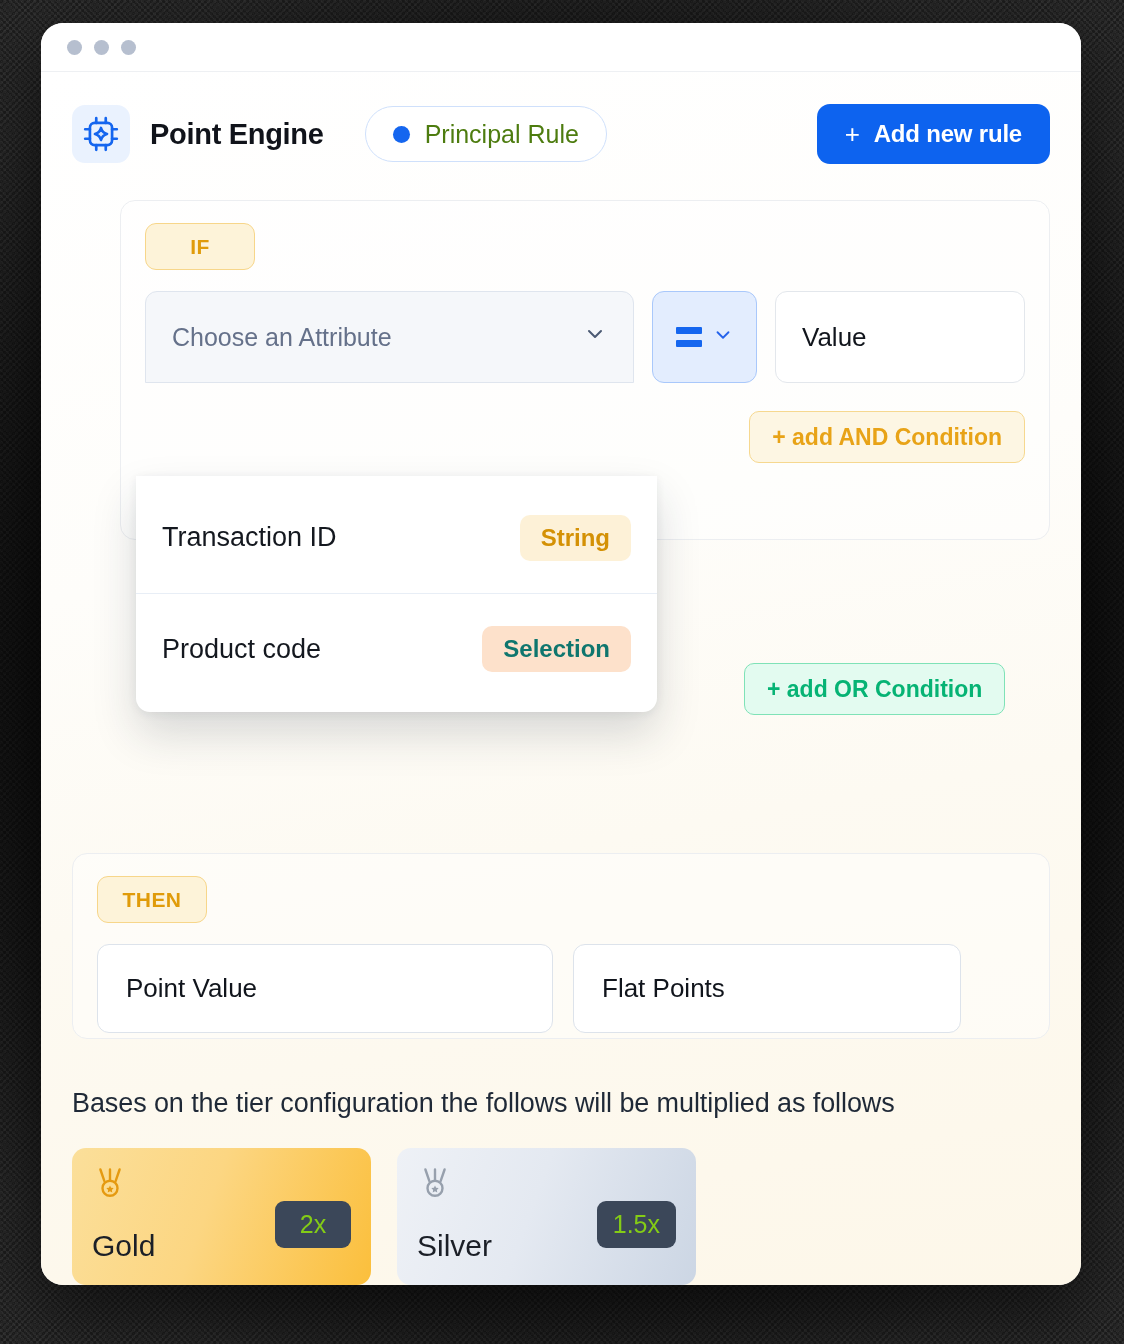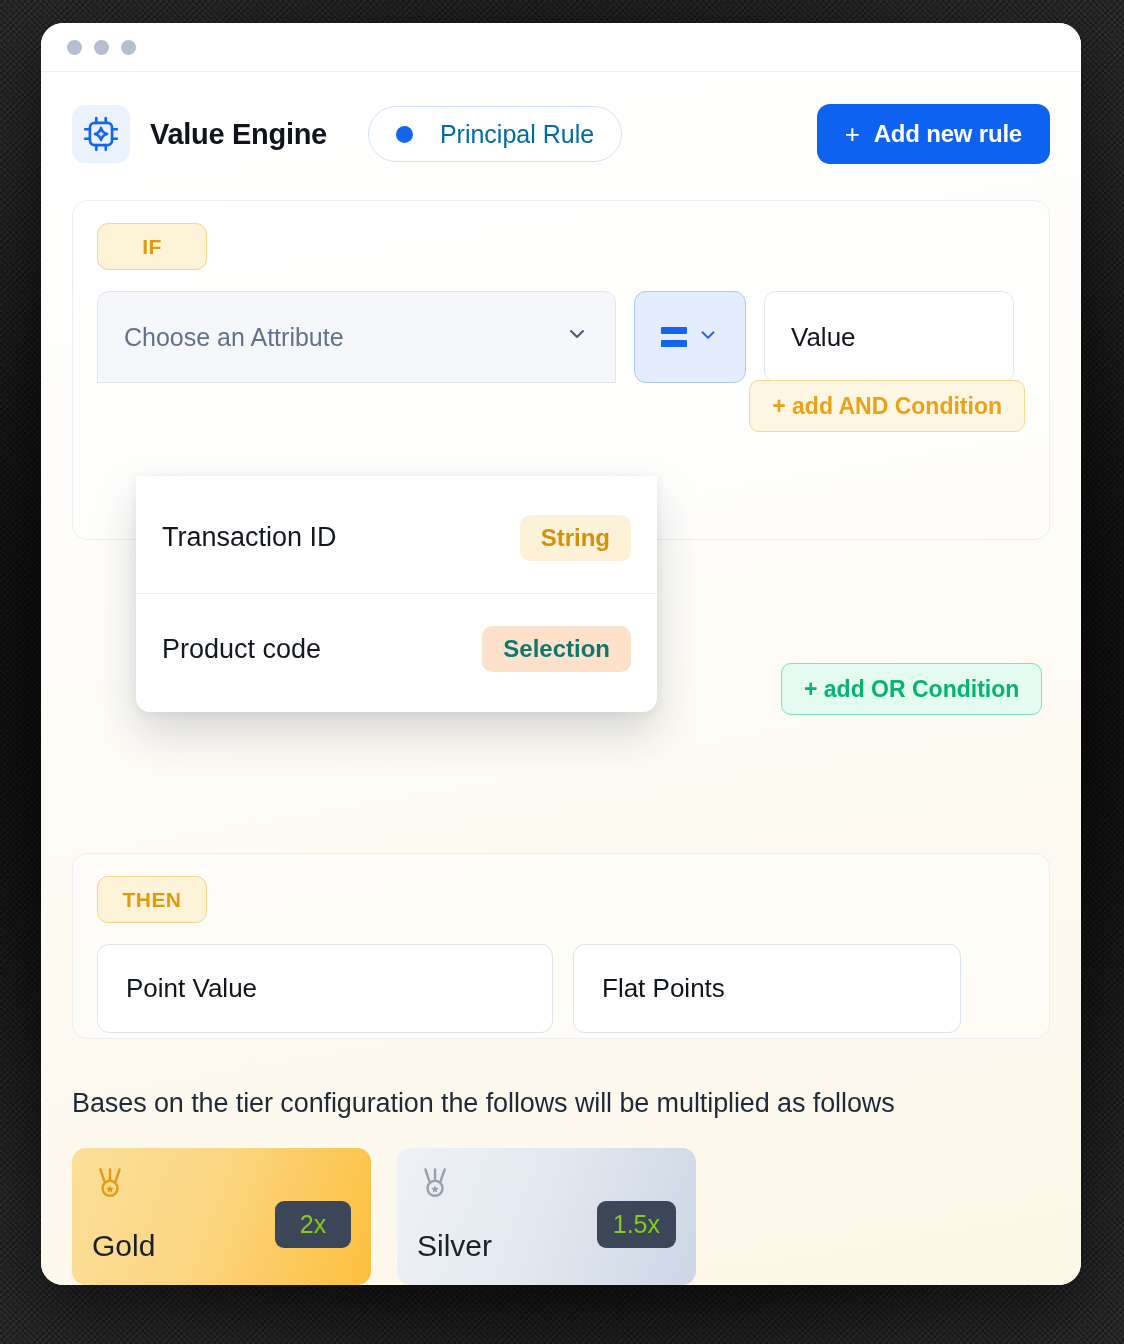--- a/index.html
+++ b/index.html
@@ -94,23 +94,23 @@
     color: #10131a;
     letter-spacing: -.3px;
   }
   .rule-pill {
     margin-left: 41px;
     height: 56px;
     padding: 0 27px;
     border: 1.5px solid #cfe0fb;
     border-radius: 999px;
     background: #ffffff;
-    display: flex; align-items: center; gap: 27px;
+    display: flex; align-items: center; gap: 15px;
     font-size: 25px;
-    color: #0369a1;
+    color: #4d7c0f;
     font-weight: 400;
   }
   .rule-pill .bullet {
     width: 17px; height: 17px; border-radius: 50%;
     background: #1566ef;
     flex: 0 0 auto;
   }
   .add-rule-btn {
     position: absolute;
     right: 0;
@@ -130,21 +130,21 @@
   .add-rule-btn .plus { font-weight: 400; font-size: 26px; }
 
   
   .rule-card {
     border: 1px solid #eceef1;
     border-radius: 15px;
     background: rgba(255,255,255,.45);
     padding: 22px 24px 26px 24px;
     position: relative;
   }
-  .if-card { height: 340px; }
+  .if-card { height: 340px; margin-left: 48px; }
 
   .kw-chip {
     display: inline-flex;
     align-items: center; justify-content: center;
     height: 47px;
     min-width: 110px;
     padding: 0 22px;
     border-radius: 11px;
     background: #fdf3d9;
     border: 1px solid #f7d68a;
@@ -223,28 +223,28 @@
     cursor: pointer;
     display: inline-flex;
     align-items: center;
   }
   .and-btn {
     background: #fdf6e3;
     border: 1px solid #f6d88f;
     color: #e8a317;
     position: absolute;
     right: 24px;
-    top: 179px;
+    top: 210px;
   }
   .or-btn {
     background: #e3fbf0;
     border: 1px solid #7fe2b7;
     color: #06b374;
     position: absolute;
-    left: 740px;
+    left: 703px;
     top: 591px;
   }
 
   
   .dropdown {
     position: absolute;
     left: 95px;
     top: 404px;
     width: 521px;
     background: #ffffff;
@@ -367,21 +367,21 @@
 
     <div class="header">
       <span class="app-icon">
         <svg width="38" height="38" viewBox="0 0 24 24" fill="none" stroke="#1566ef" stroke-width="1.7" stroke-linecap="round" stroke-linejoin="round">
           <rect x="5" y="5" width="14" height="14" rx="3"></rect>
           <path d="M9 2v3M15 2v3M9 19v3M15 19v3M2 9h3M2 15h3M19 9h3M19 15h3"></path>
           <path d="M12 8.2c.5 1.9 1.9 3.3 3.8 3.8-1.9.5-3.3 1.9-3.8 3.8-.5-1.9-1.9-3.3-3.8-3.8 1.9-.5 3.3-1.9 3.8-3.8z" fill="#1566ef" fill-opacity=".08"></path>
         </svg>
       </span>
 
-      <span class="app-title">Value Engine</span>
+      <span class="app-title">Point Engine</span>
 
       <span class="rule-pill">
         <span class="bullet"></span>
         <span>Principal Rule</span>
       </span>
 
       <button class="add-rule-btn">
         <span class="plus">+</span>
         <span>Add new rule</span>
       </button>

